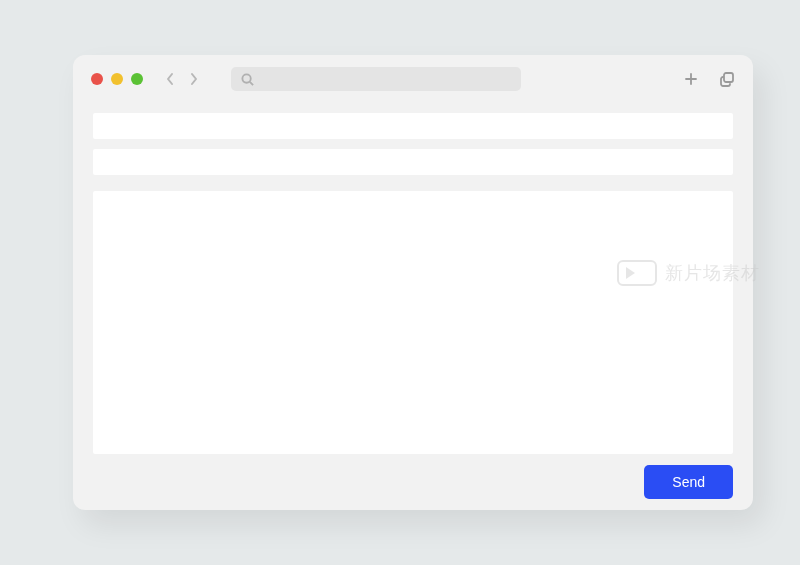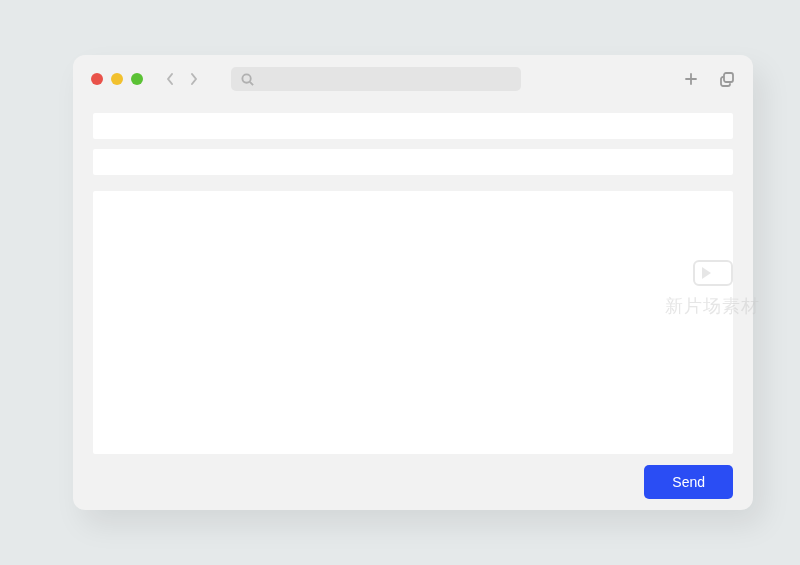--- a/index.html
+++ b/index.html
@@ -146,21 +146,20 @@
     }
     .watermark {
       position: absolute;
       right: 40px;
       top: 260px;
       display: flex;
       align-items: center;
       gap: 8px;
       opacity: 0.45;
       pointer-events: none;
-      flex-direction: column;
     }
     .watermark-badge {
       width: 40px;
       height: 26px;
       border: 2px solid #c8c8c8;
       border-radius: 6px;
       display: flex;
       align-items: center;
       justify-content: center;
       position: relative;

